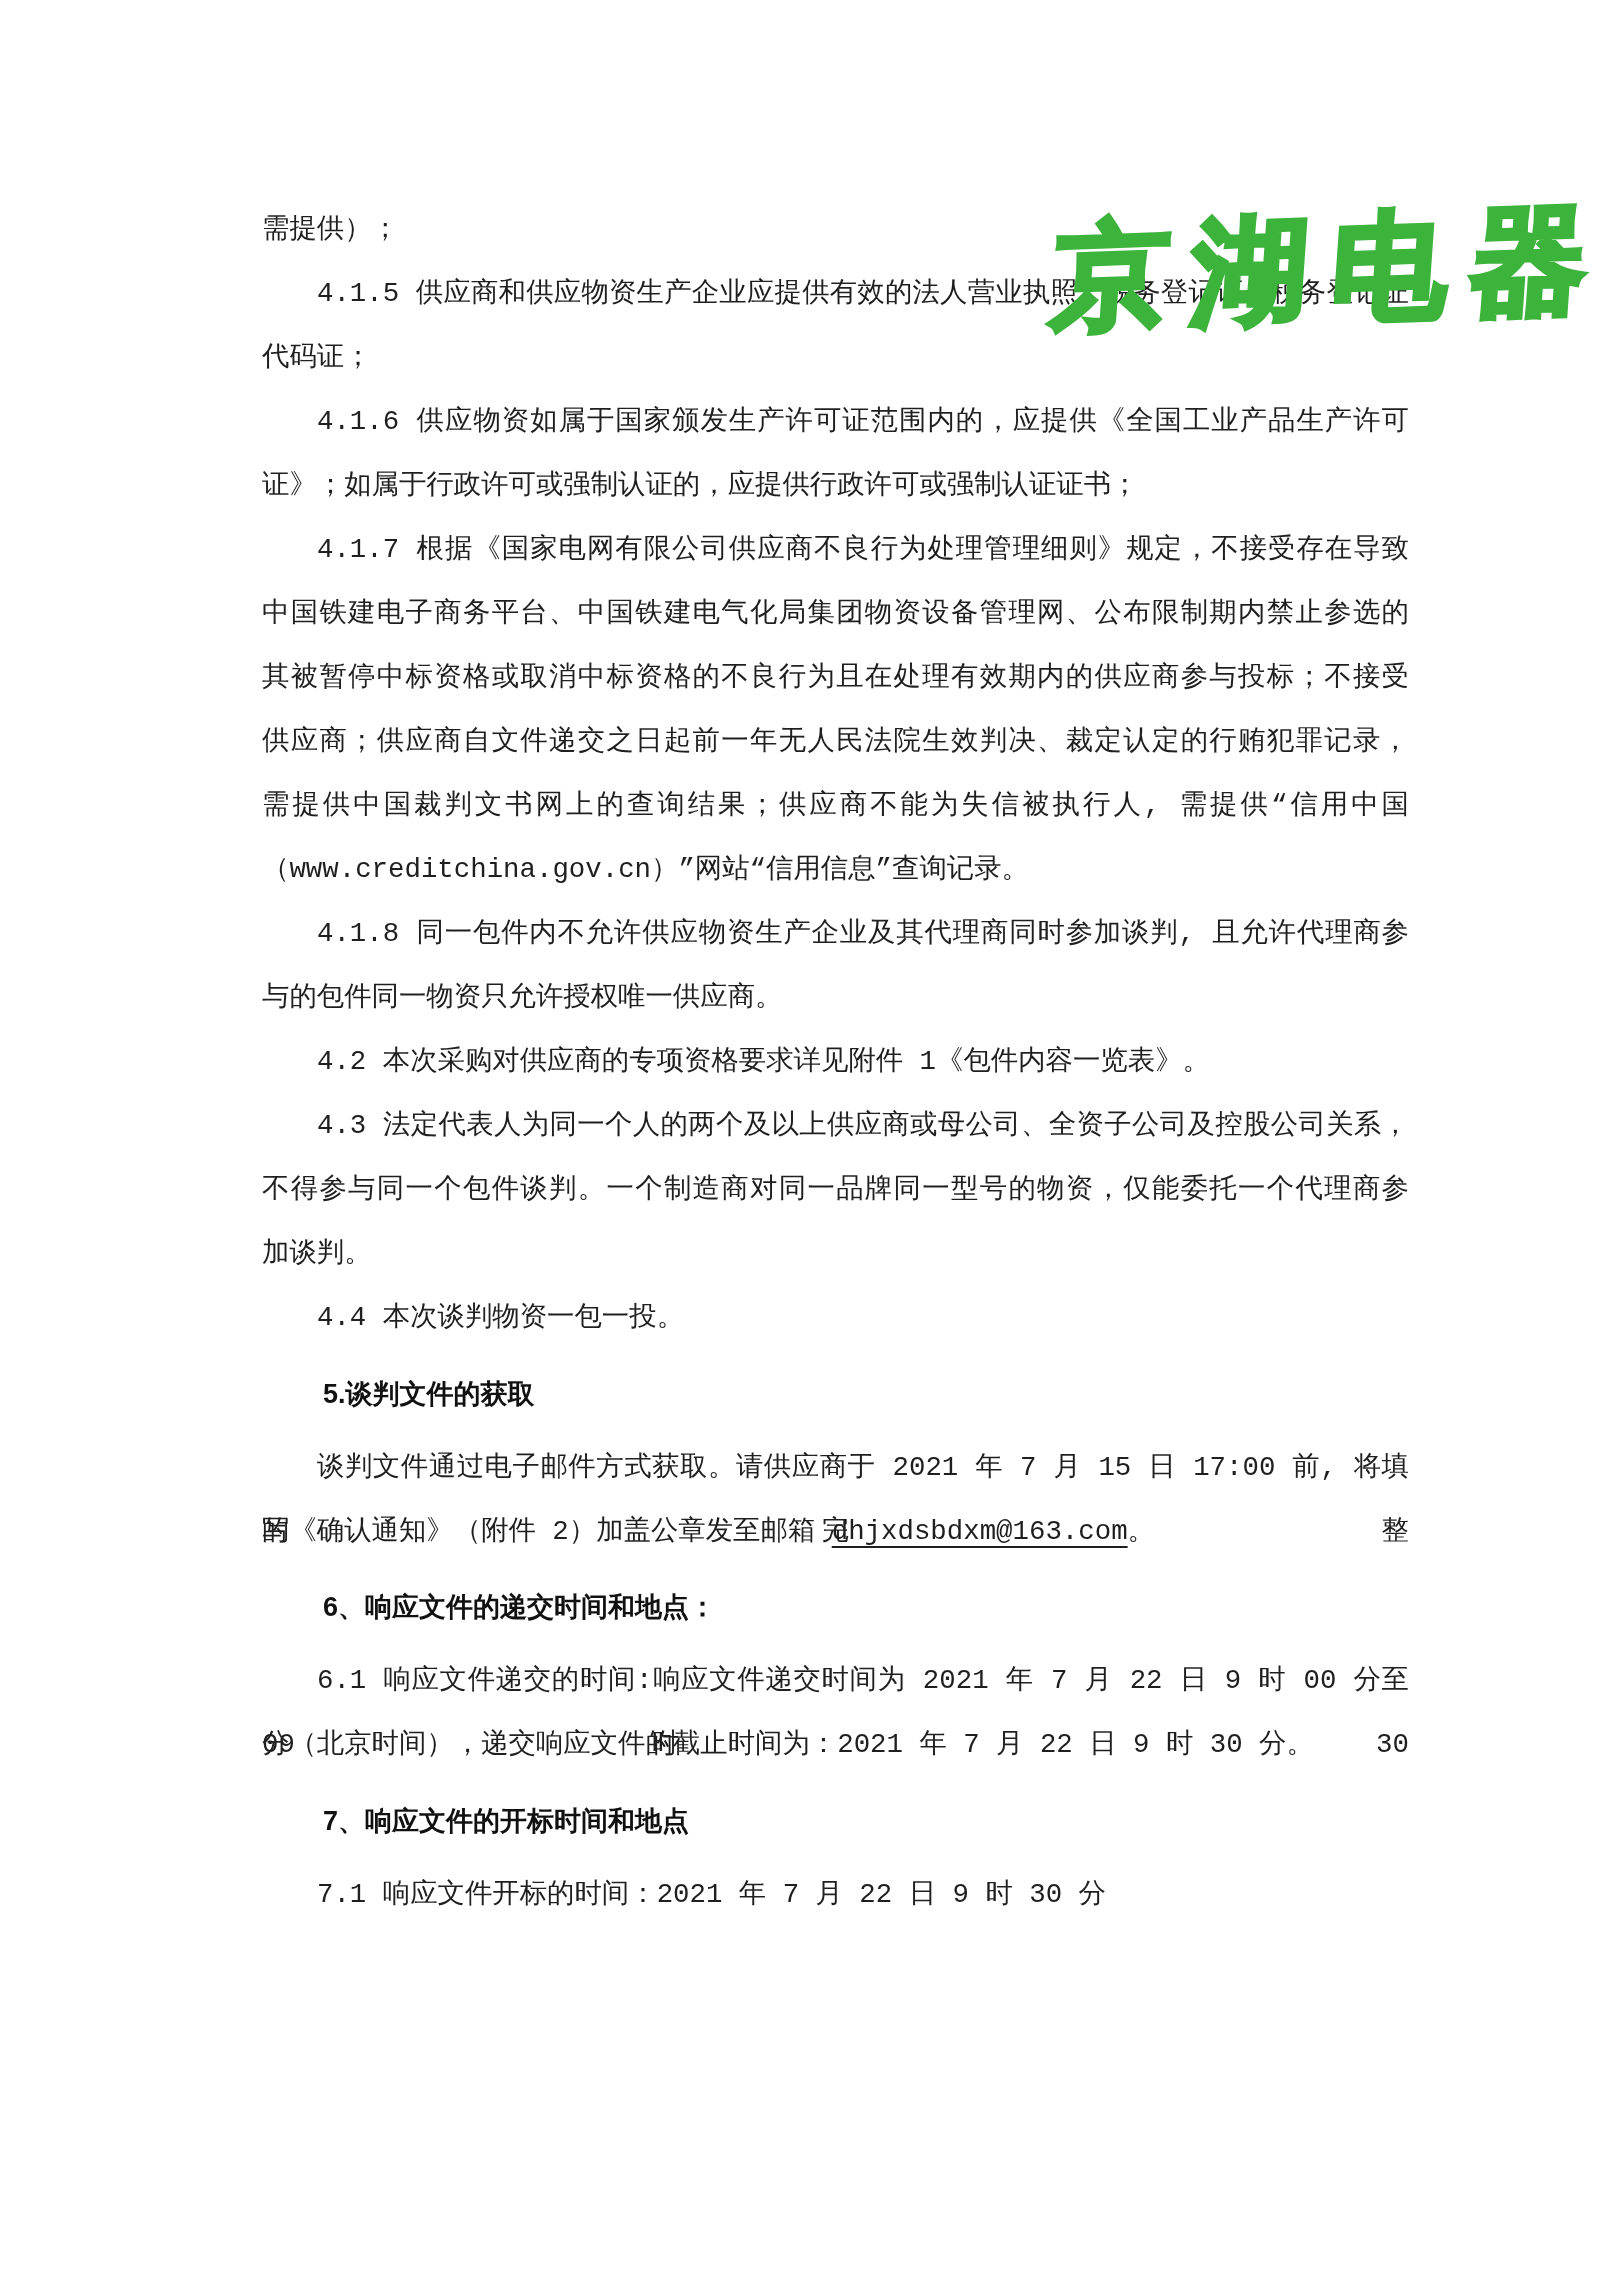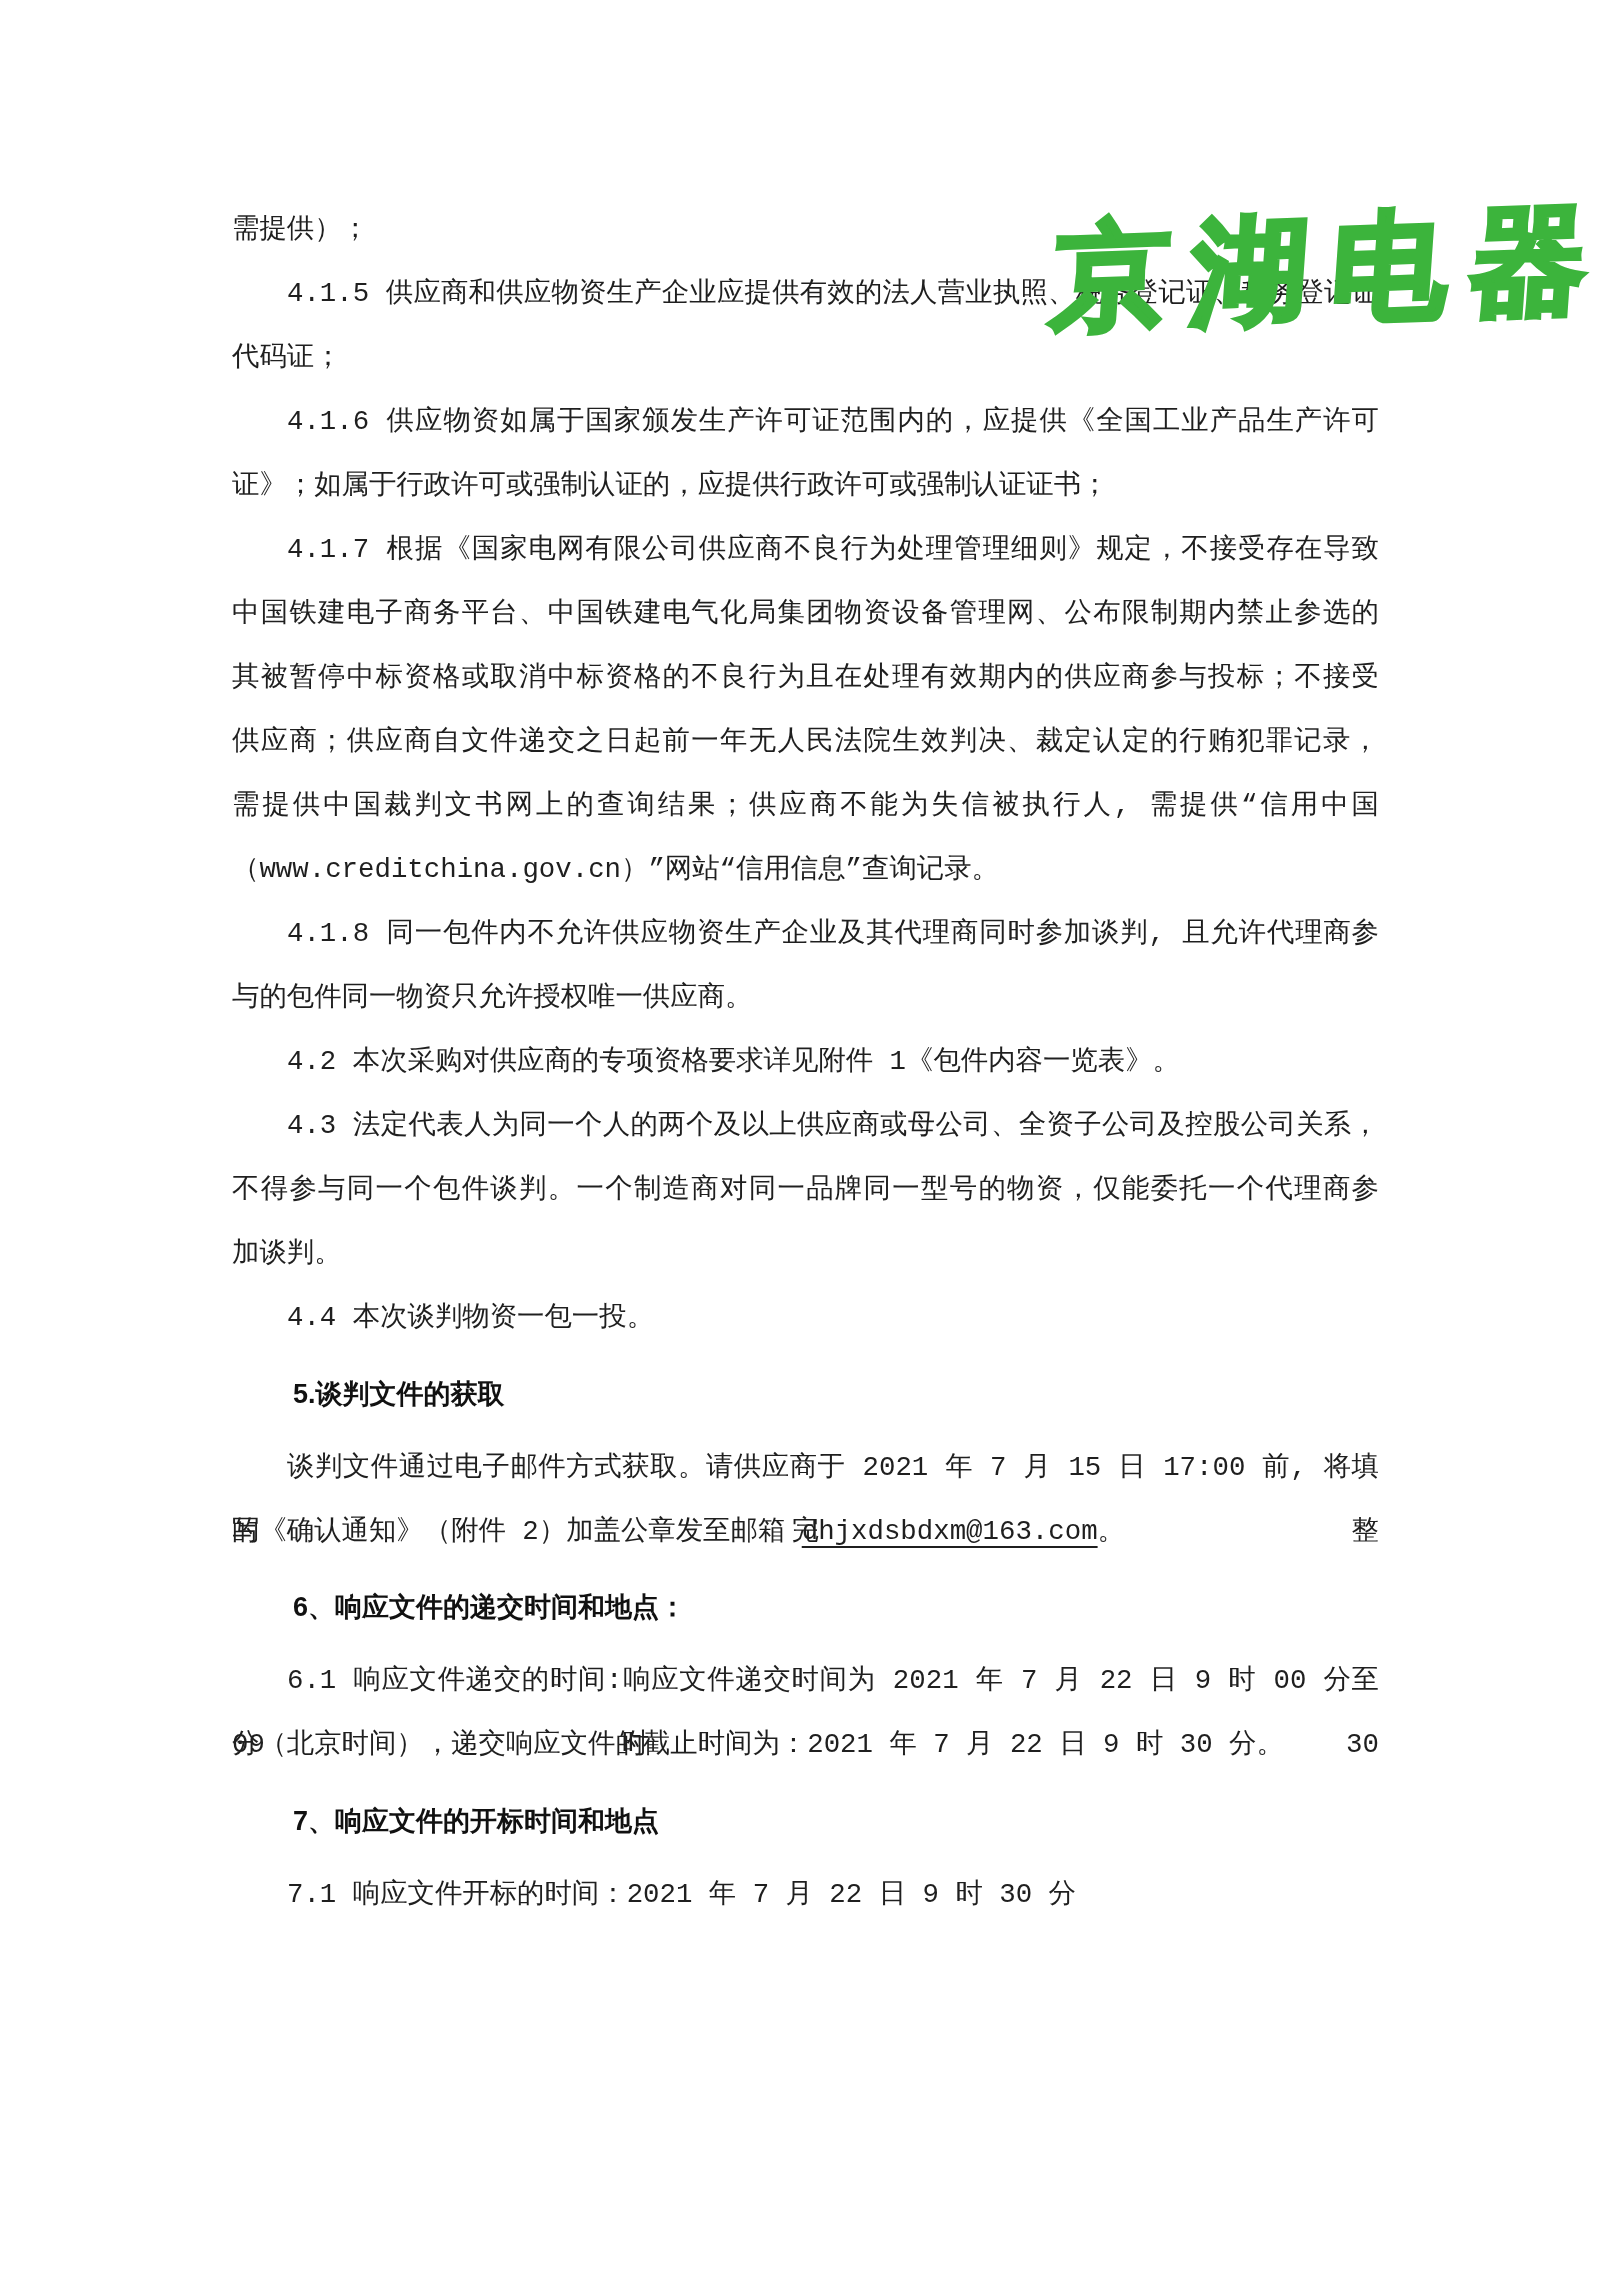--- a/index.html
+++ b/index.html
@@ -9,21 +9,21 @@
   }
   .page {
     position: relative;
     width: 1621px;
     height: 2293px;
     background: #ffffff;
     overflow: hidden;
   }
   .content {
     position: absolute;
-    left: 232px;
+    left: 262px;
     top: 198px;
     width: 1147px;
   }
   .block { margin: 0; }
   .para .line {
     font-family: "Liberation Mono", "Liberation Serif", serif;
     font-size: 27.4px;
     line-height: 64px;
     height: 64px;
     color: #1f1f1f;

